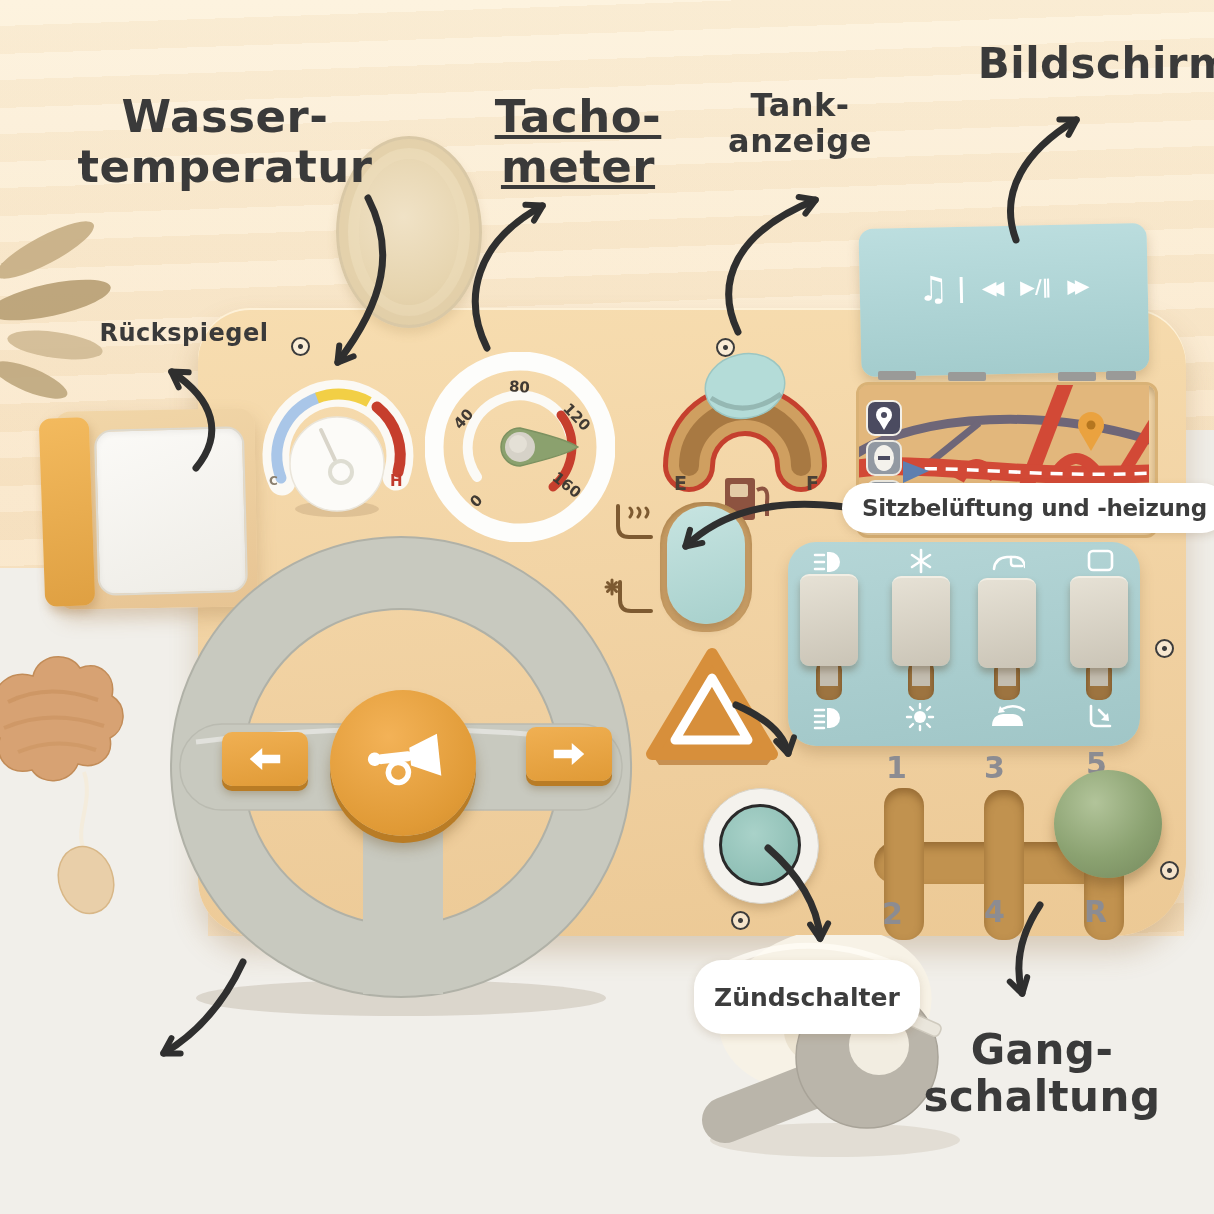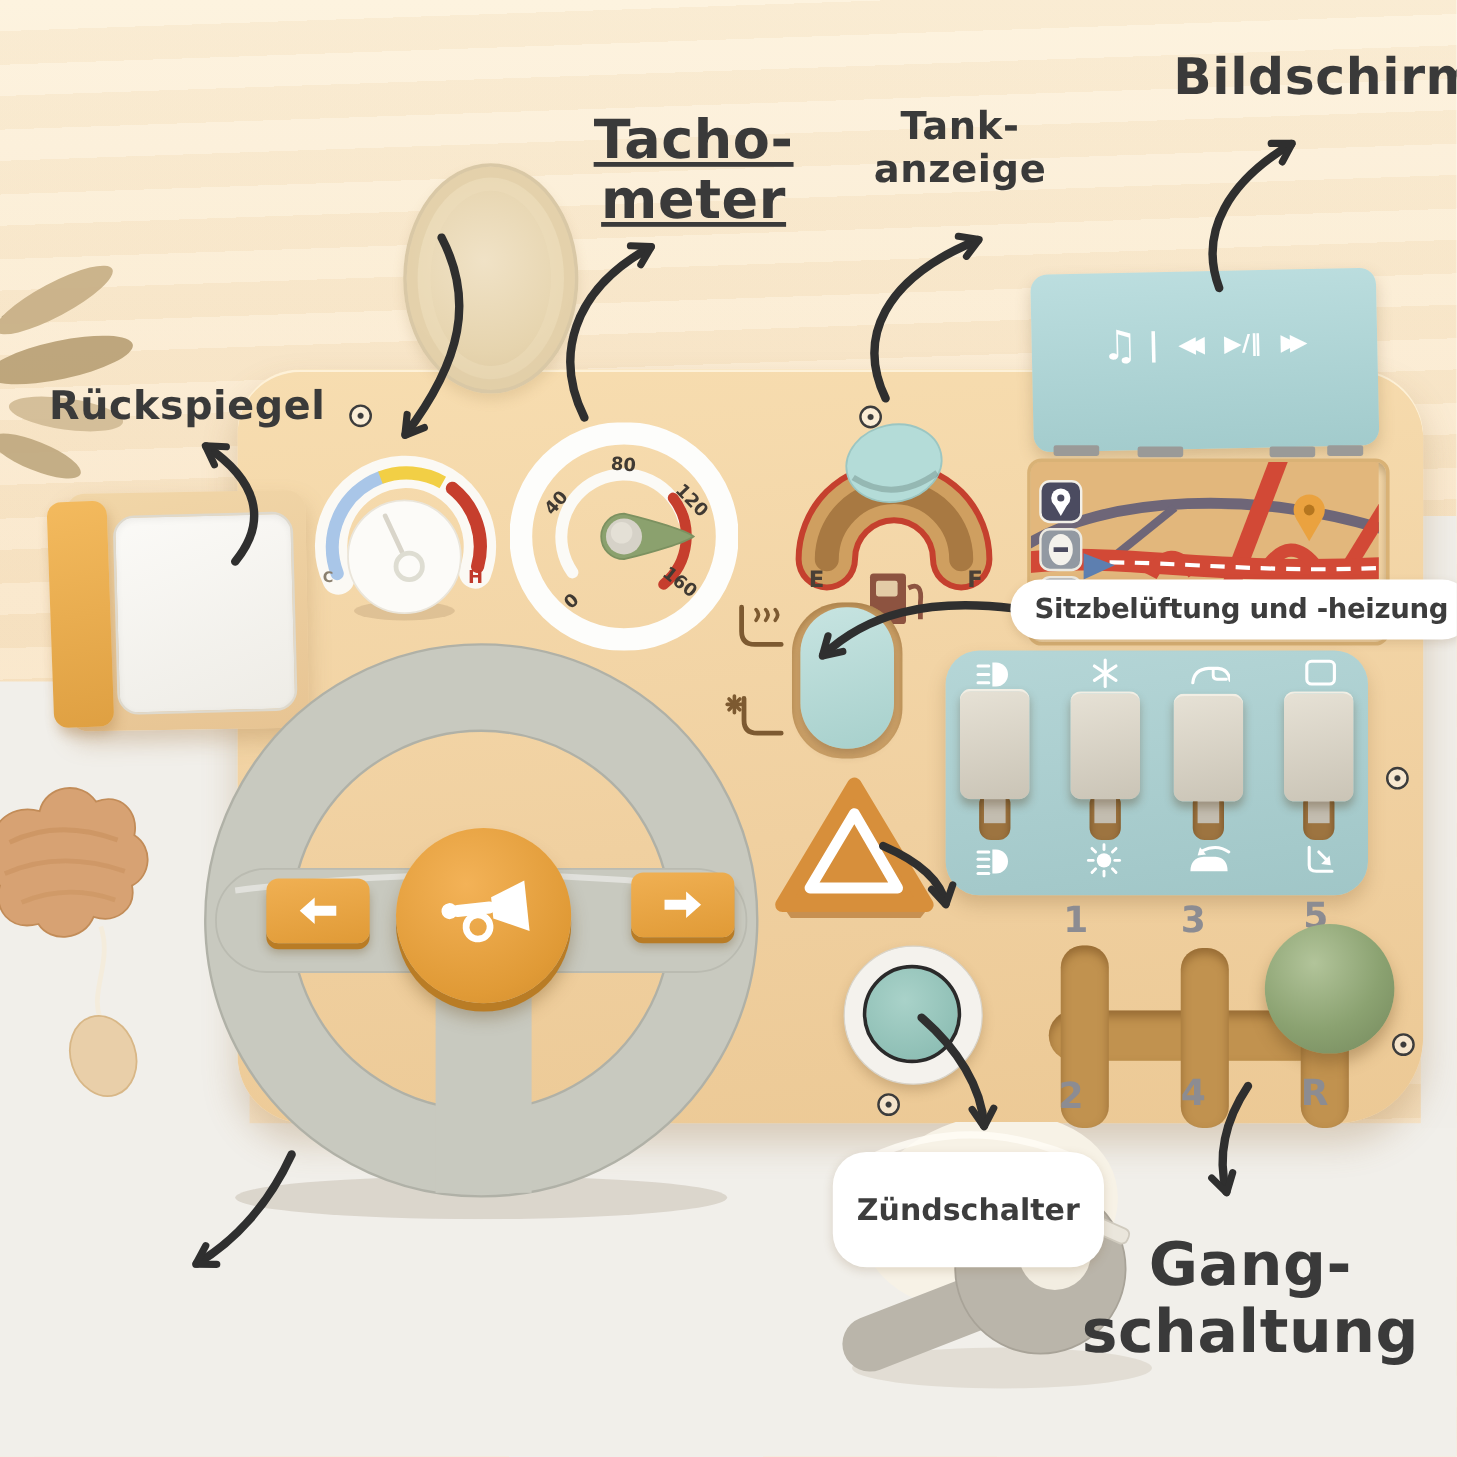--- a/index.html
+++ b/index.html
@@ -360,25 +360,27 @@
       <path d="M1016,240 C998,192 1026,150 1076,120" marker-end="url(#ah)"></path>
       <path d="M196,468 C224,434 214,400 172,372" marker-end="url(#ah)"></path>
       <path d="M845,507 C772,498 722,512 686,546" marker-end="url(#ah)"></path>
       <path d="M736,705 C766,718 784,734 788,753" marker-end="url(#ah)"></path>
       <path d="M768,848 C798,874 818,906 820,938" marker-end="url(#ah)"></path>
       <path d="M1040,905 C1022,932 1014,962 1022,993" marker-end="url(#ah)"></path>
       <path d="M243,962 C224,1003 196,1034 164,1053" marker-end="url(#ah)"></path>
     </g>
   </svg>
 
+  <div class="abs big-label" style="left:225px;top:92px;transform:translateX(-50%);font-size:45px;">Wasser-
+temperatur</div>
   <div class="abs big-label" style="left:578px;top:92px;transform:translateX(-50%);font-size:45px;text-decoration:underline;">Tacho-
 meter</div>
   <div class="abs big-label" style="left:800px;top:88px;transform:translateX(-50%);font-size:32px;">Tank-
 anzeige</div>
   <div class="abs big-label" style="left:1068px;top:40px;transform:translateX(-50%);font-size:42px;margin-left:37px;">Bildschirm</div>
-  <div class="abs big-label" style="left:156px;top:320px;transform:translateX(-50%);font-size:33px;">Rückspiegel</div>
-  <div class="abs big-label" style="left:1042px;top:1026px;transform:translateX(-50%);font-size:50px;">Gang-
+  <div class="abs big-label" style="left:184px;top:320px;transform:translateX(-50%);font-size:24px;">Rückspiegel</div>
+  <div class="abs big-label" style="left:1042px;top:1026px;transform:translateX(-50%);font-size:42px;">Gang-
 schaltung</div>
 
   <div class="abs pill" style="left:842px;top:483px;height:50px;padding:0 20px;font-size:23px;letter-spacing:-.3px;">Sitzbelüftung und -heizung</div>
-  <div class="abs pill" style="left:694px;top:960px;height:64px;padding:16px 20px;font-size:25px;">Zündschalter</div>
+  <div class="abs pill" style="left:694px;top:960px;height:64px;padding:5px 20px;font-size:25px;">Zündschalter</div>
 
 </div>
 
 </body></html>

